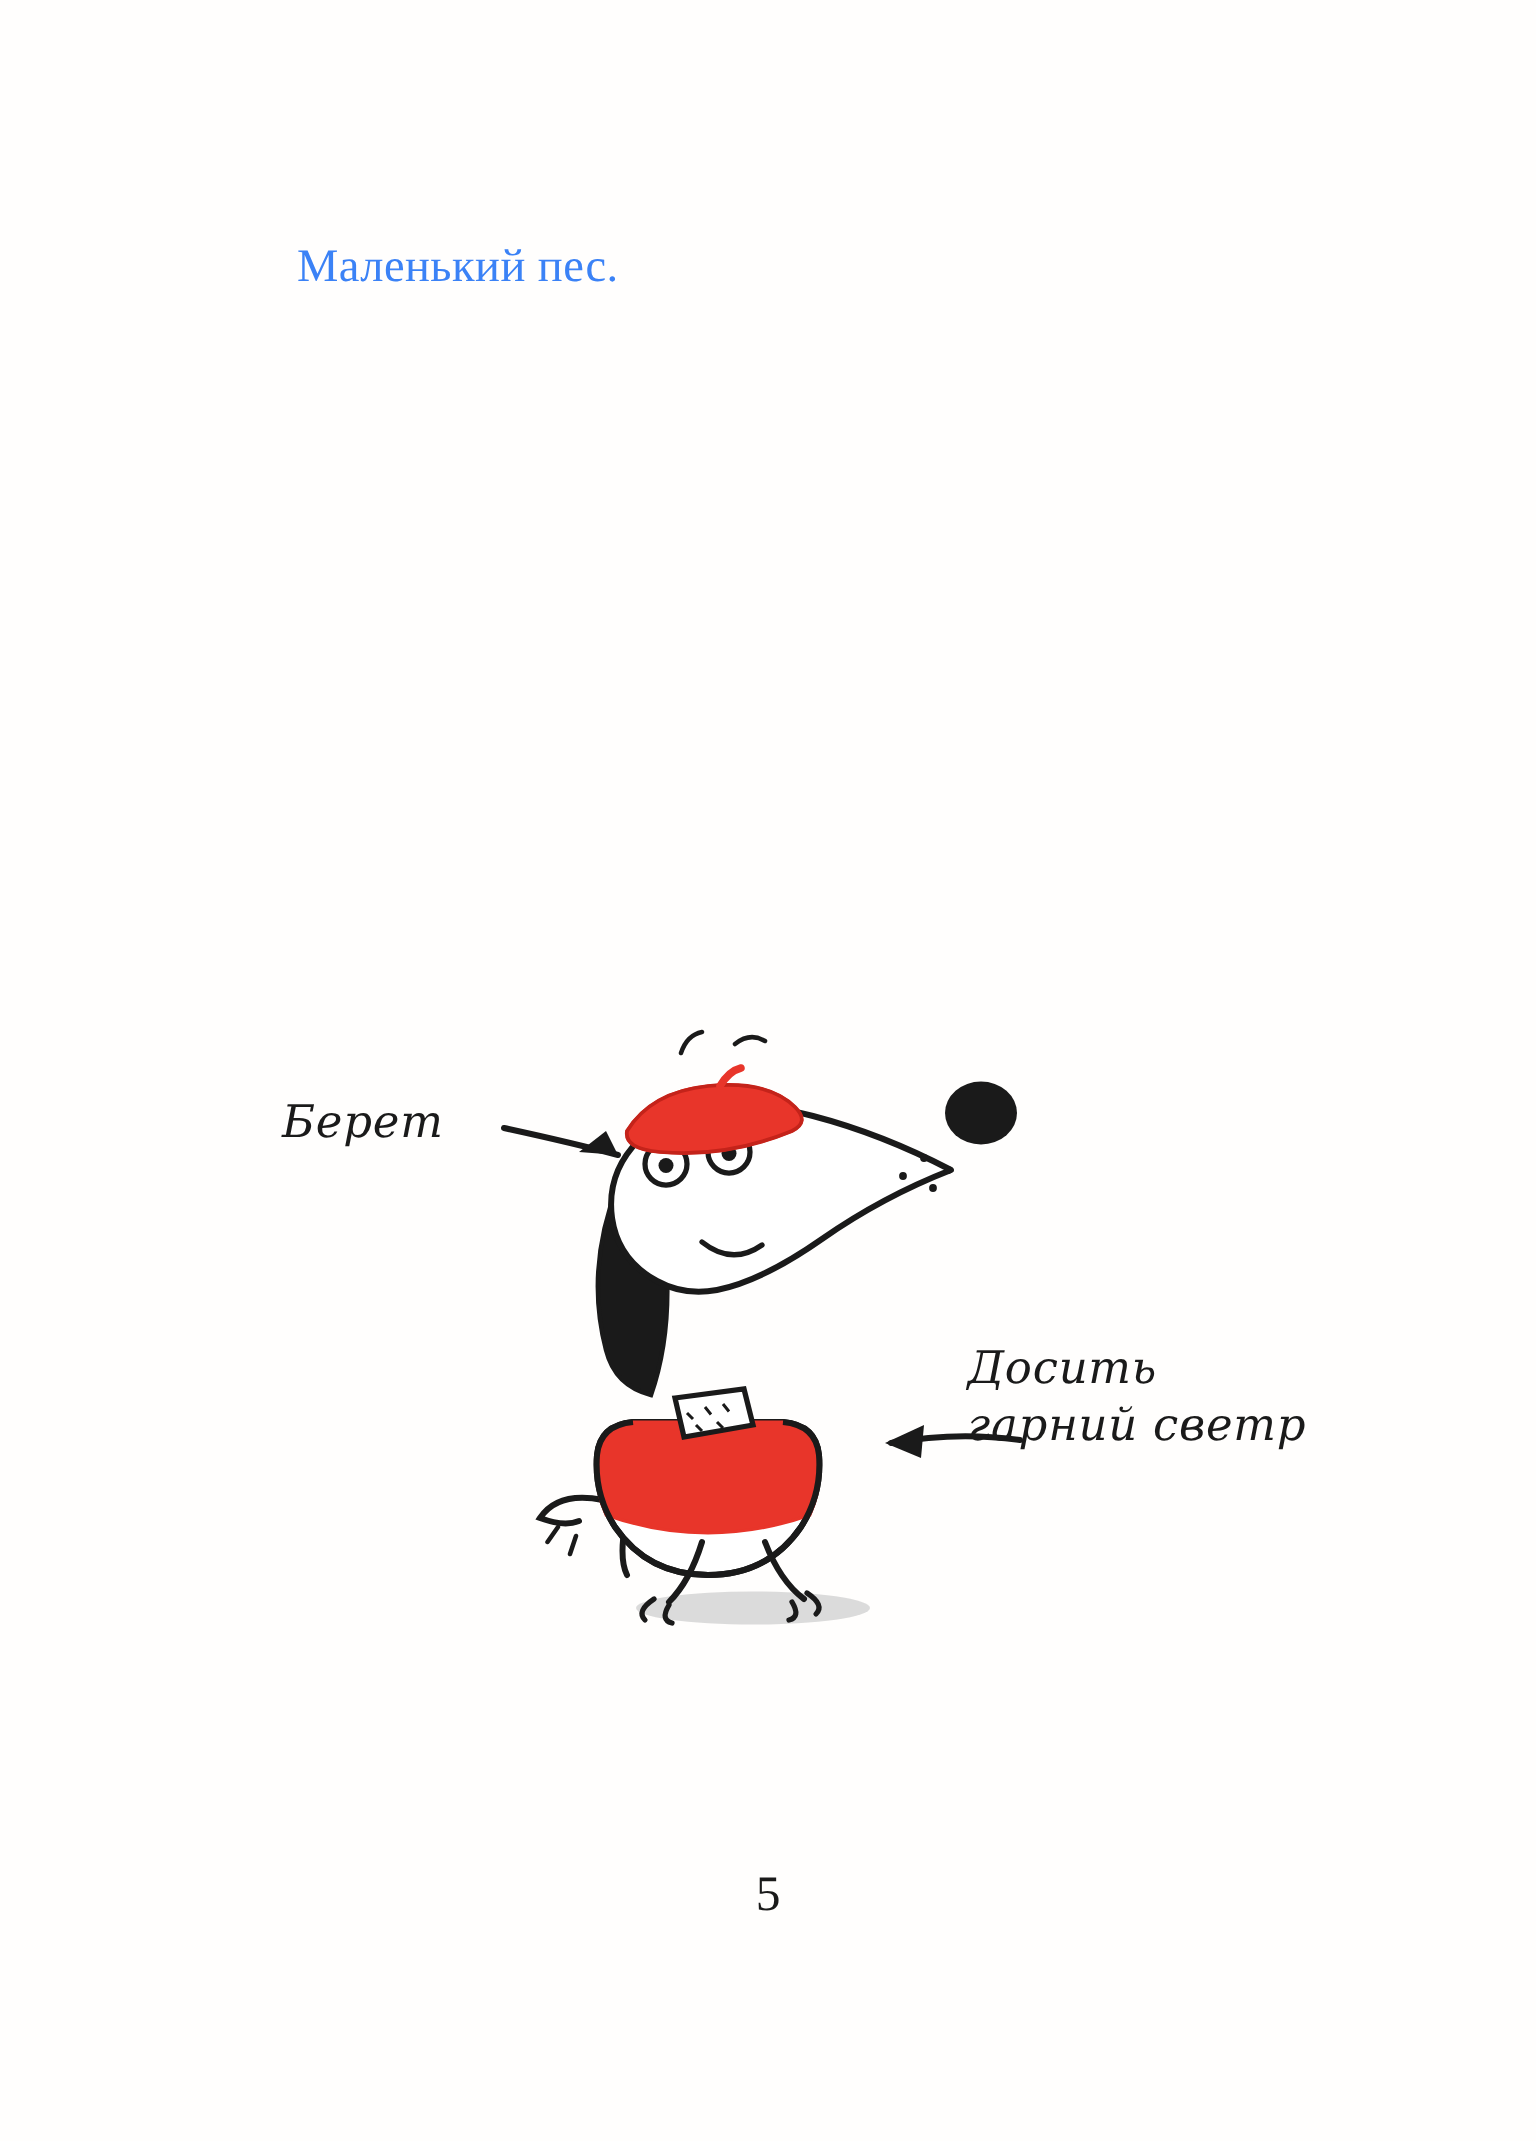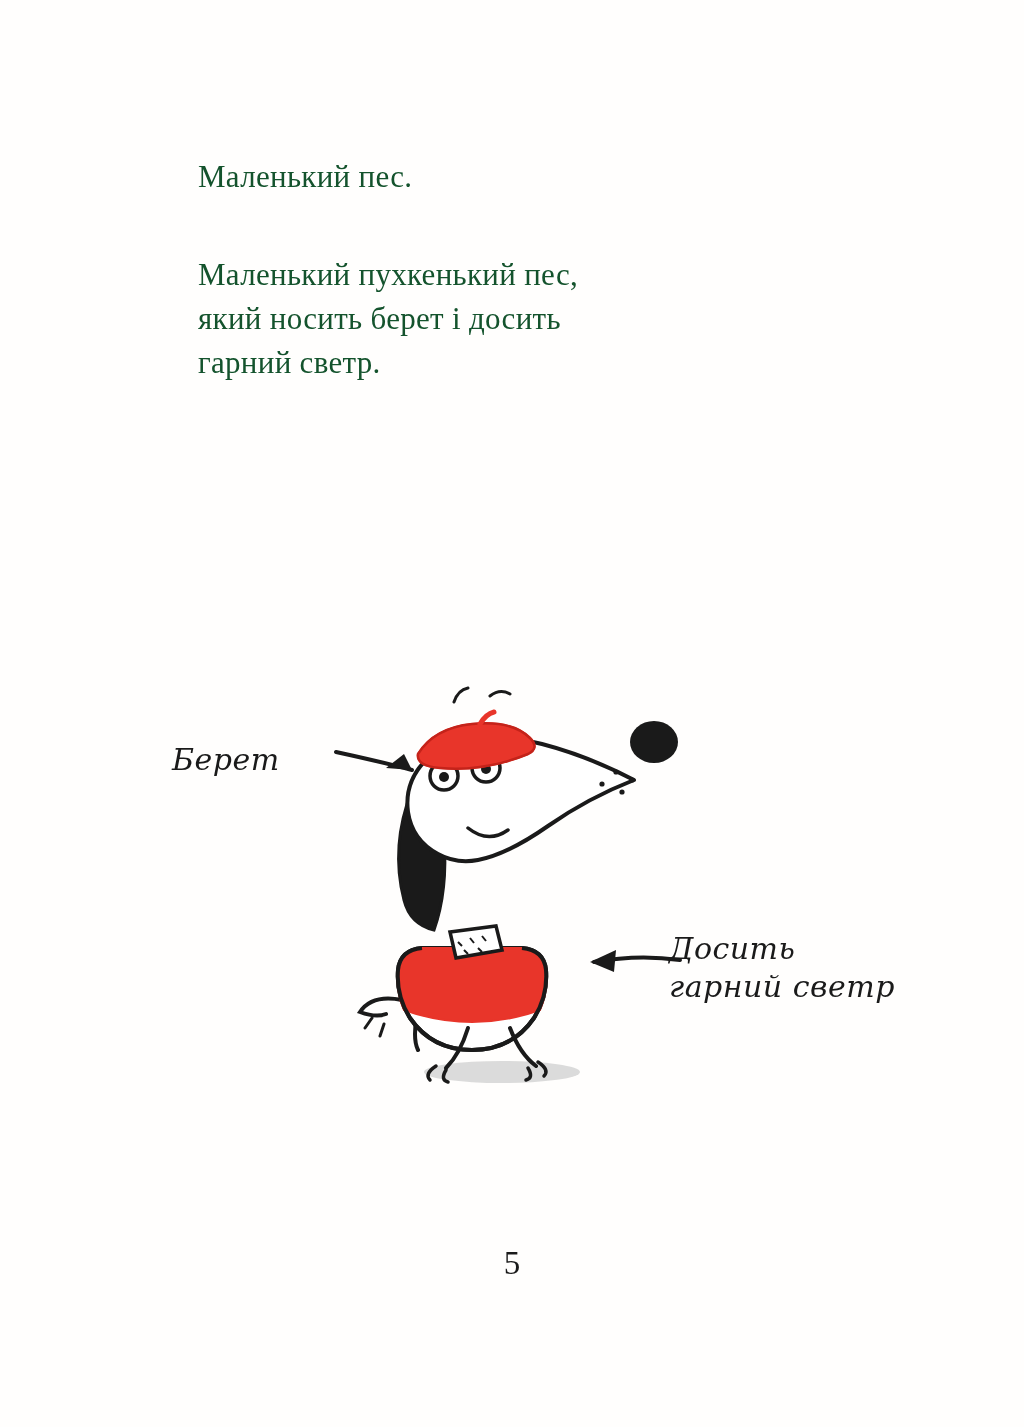--- a/index.html
+++ b/index.html
@@ -27,21 +27,21 @@
     position: absolute;
     left: 198px;
     top: 155px;
     width: 640px;
   }
   .para {
     font-family: "Liberation Serif", serif;
     font-size: 31px;
     line-height: 1.42;
     letter-spacing: 0.3px;
-    color: #14532d;
+    color: #3b82f6;
     margin: 0 0 54px 0;
     white-space: pre-line;
   }
   .para:last-child { margin-bottom: 0; }
 
   
   .illustration {
     position: absolute;
     left: 150px;
     top: 680px;
@@ -54,45 +54,42 @@
   .hand-label {
     position: absolute;
     font-family: "DejaVu Serif", serif;
     font-style: italic;
     font-size: 30px;
     color: #1a1a1a;
     letter-spacing: 0.5px;
     line-height: 1.25;
     white-space: pre-line;
   }
-  #label-beret { left: 172px; top: 730px; margin-top: 11px; }
-  #label-sweater { left: 645px; top: 930px; text-align: left; margin-left: 24px; }
+  #label-beret { left: 188px; top: 730px; }
+  #label-sweater { left: 645px; top: 894px; text-align: left; }
 
   
   .page-number {
     position: absolute;
     left: 0;
     right: 0;
     top: 1245px;
     text-align: center;
     font-family: "Liberation Serif", serif;
     font-size: 33px;
     color: #1a1a1a;
   }
 </style>
 </head>
 <body>
 
 <div class="page">
 
   <div class="text-block">
     <p class="para">Маленький пес.</p>
-    <p class="para">Маленький пухкенький пес,
-який носить берет і досить
-гарний светр.</p>
   </div>
 
   <div class="illustration">
     <svg width="840" height="440" viewBox="0 0 840 440" xmlns="http://www.w3.org/2000/svg">
 
       <ellipse cx="352" cy="392" rx="78" ry="11" fill="#cfcfcf" opacity="0.75"></ellipse>
 
       <path d="M252 320 q-30 -6 -42 12 q16 6 26 2" fill="none" stroke="#1a1a1a" stroke-width="4" stroke-linecap="round"></path>
       <path d="M222 338 l-7 10 M234 344 l-4 12" fill="none" stroke="#1a1a1a" stroke-width="3" stroke-linecap="round"></path>
 

